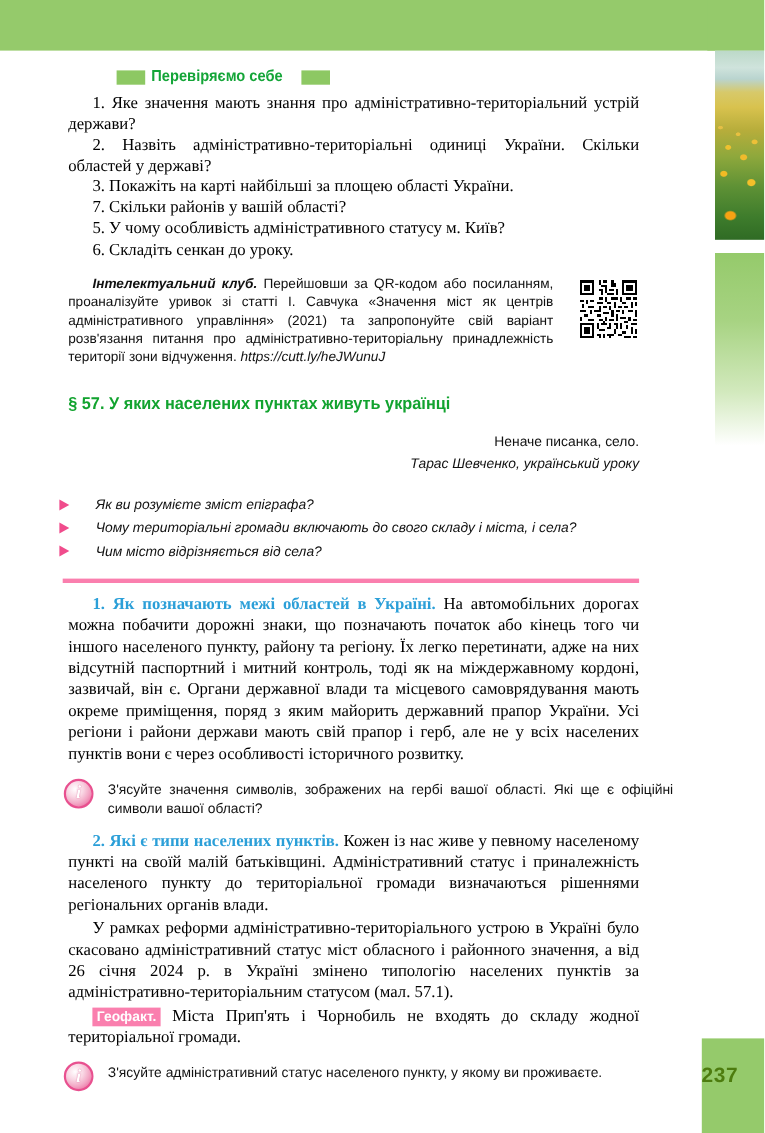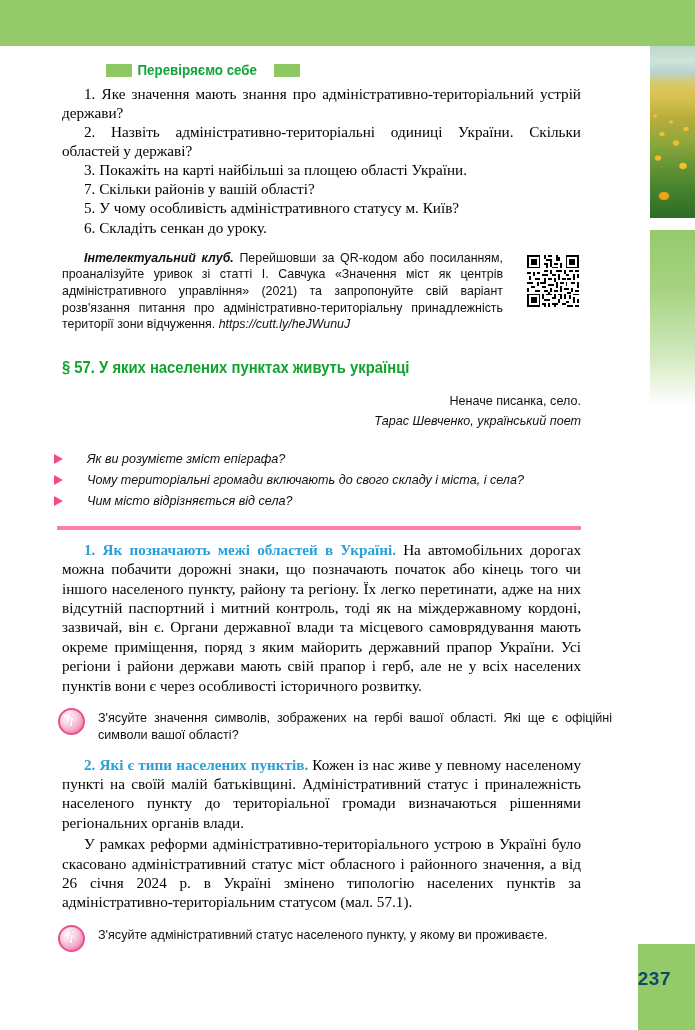--- a/index.html
+++ b/index.html
@@ -51,21 +51,21 @@
     background-repeat: no-repeat;
   }
   .side-green-band {
     position: absolute; left: 12px; top: 230px;
     width: 45px; height: 175px;
     background: linear-gradient(to bottom, #95ca6b 0%, #a7d382 35%, #d2e9bd 72%, #ffffff 100%);
   }
   .page-num {
     position: absolute; right: 24px; top: 968px;
     font-family: "Liberation Sans", sans-serif;
-    font-size: 19px; font-weight: 700; color: #0c4a6e;
+    font-size: 19px; font-weight: 700; color: #4d7c0f;
     letter-spacing: .5px;
   }
 
   
   .content {
     position: absolute; left: 0; top: 46px;
     width: 638px; padding: 0;
   }
 
   
@@ -337,21 +337,21 @@
               <rect x="12" y="20" width="1" height="1"></rect>
           </g>
         </svg>
       </div>
     </div>
 
     <div class="para-title">§ 57. У яких населених пунктах живуть українці</div>
 
     <div class="epigraph">
       <div>Неначе писанка, село.</div>
-      <div class="author">Тарас Шевченко, український поет</div>
+      <div class="author">Тарас Шевченко, український уроку</div>
     </div>
 
     <div class="arrow-list">
       <div class="row">
         <span class="tri"></span>
         <span class="txt">Як ви розумієте зміст епіграфа?</span>
       </div>
       <div class="row">
         <span class="tri"></span>
         <span class="txt">Чому територіальні громади включають до свого складу і міста, і села?</span>
@@ -367,20 +367,21 @@
     <p class="body-text"><span class="lead-blue">1. Як позначають межі областей в Україні.</span><span> На автомобільних дорогах можна побачити дорожні знаки, що позначають початок або кінець того чи іншого населеного пункту, району та регіону. Їх легко перетинати, адже на них відсутній паспортний і митний контроль, тоді як на міждержавному кордоні, зазвичай, він є. Органи державної влади та місцевого самоврядування мають окреме приміщення, поряд з яким майорить державний прапор України. Усі регіони і райони держави мають свій прапор і герб, але не у всіх населених пунктів вони є через особливості історичного розвитку.</span></p>
 
     <div class="task">
       <span class="info-icon"></span>
       <span class="task-text">З'ясуйте значення символів, зображених на гербі вашої області. Які ще є офіційні символи вашої області?</span>
     </div>
 
     <p class="body-text"><span class="lead-blue">2. Які є типи населених пунктів.</span><span> Кожен із нас живе у певному населеному пункті на своїй малій батьківщині. Адміністративний статус і приналежність населеного пункту до територіальної громади визначаються рішеннями регіональних органів влади.</span></p>
     <p class="body-text tight">У рамках реформи адміністративно-територіального устрою в Україні було скасовано адміністративний статус міст обласного і районного значення, а від 26 січня 2024 р. в Україні змінено типологію населених пунктів за адміністративно-територіальним статусом (мал. 57.1).</p>
 
+    <p class="body-text tight"><span class="geofact-tag">Геофакт.</span><span> Міста Прип'ять і Чорнобиль не входять до складу жодної територіальної громади.</span></p>
 
     <div class="task">
       <span class="info-icon"></span>
       <span class="task-text">З'ясуйте адміністративний статус населеного пункту, у якому ви проживаєте.</span>
     </div>
 
   </div>
 </div>
 
 </body></html>

